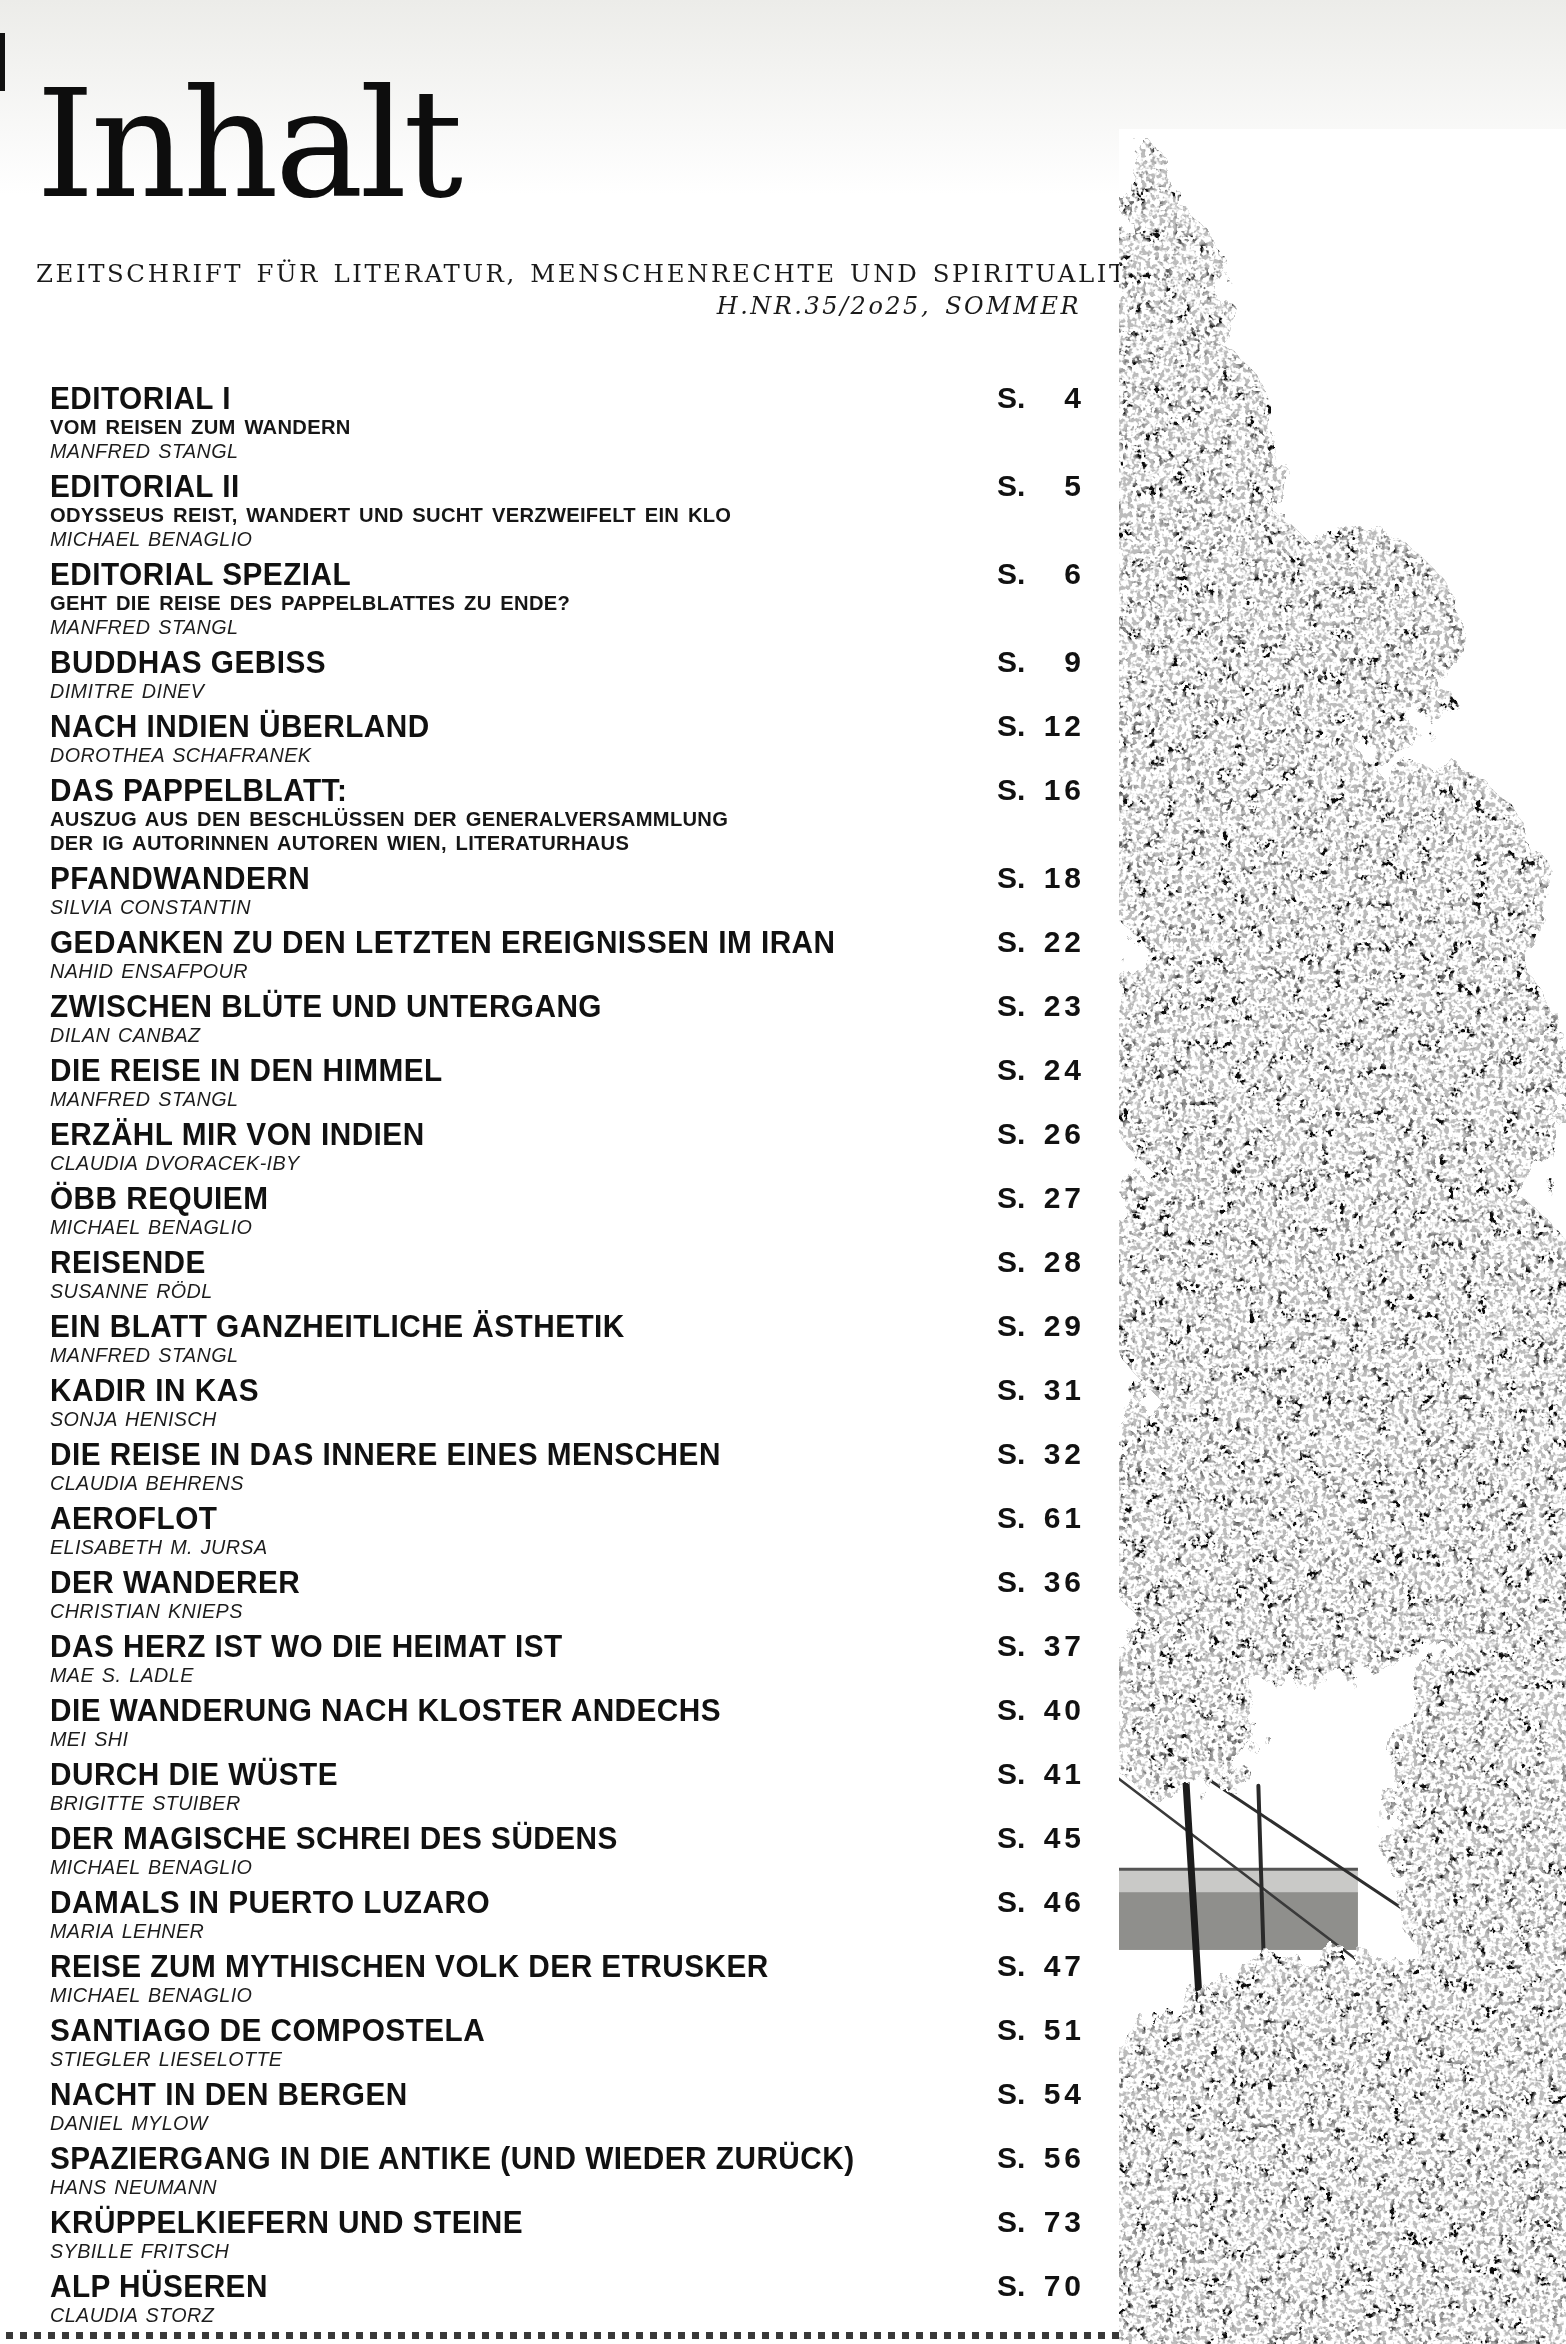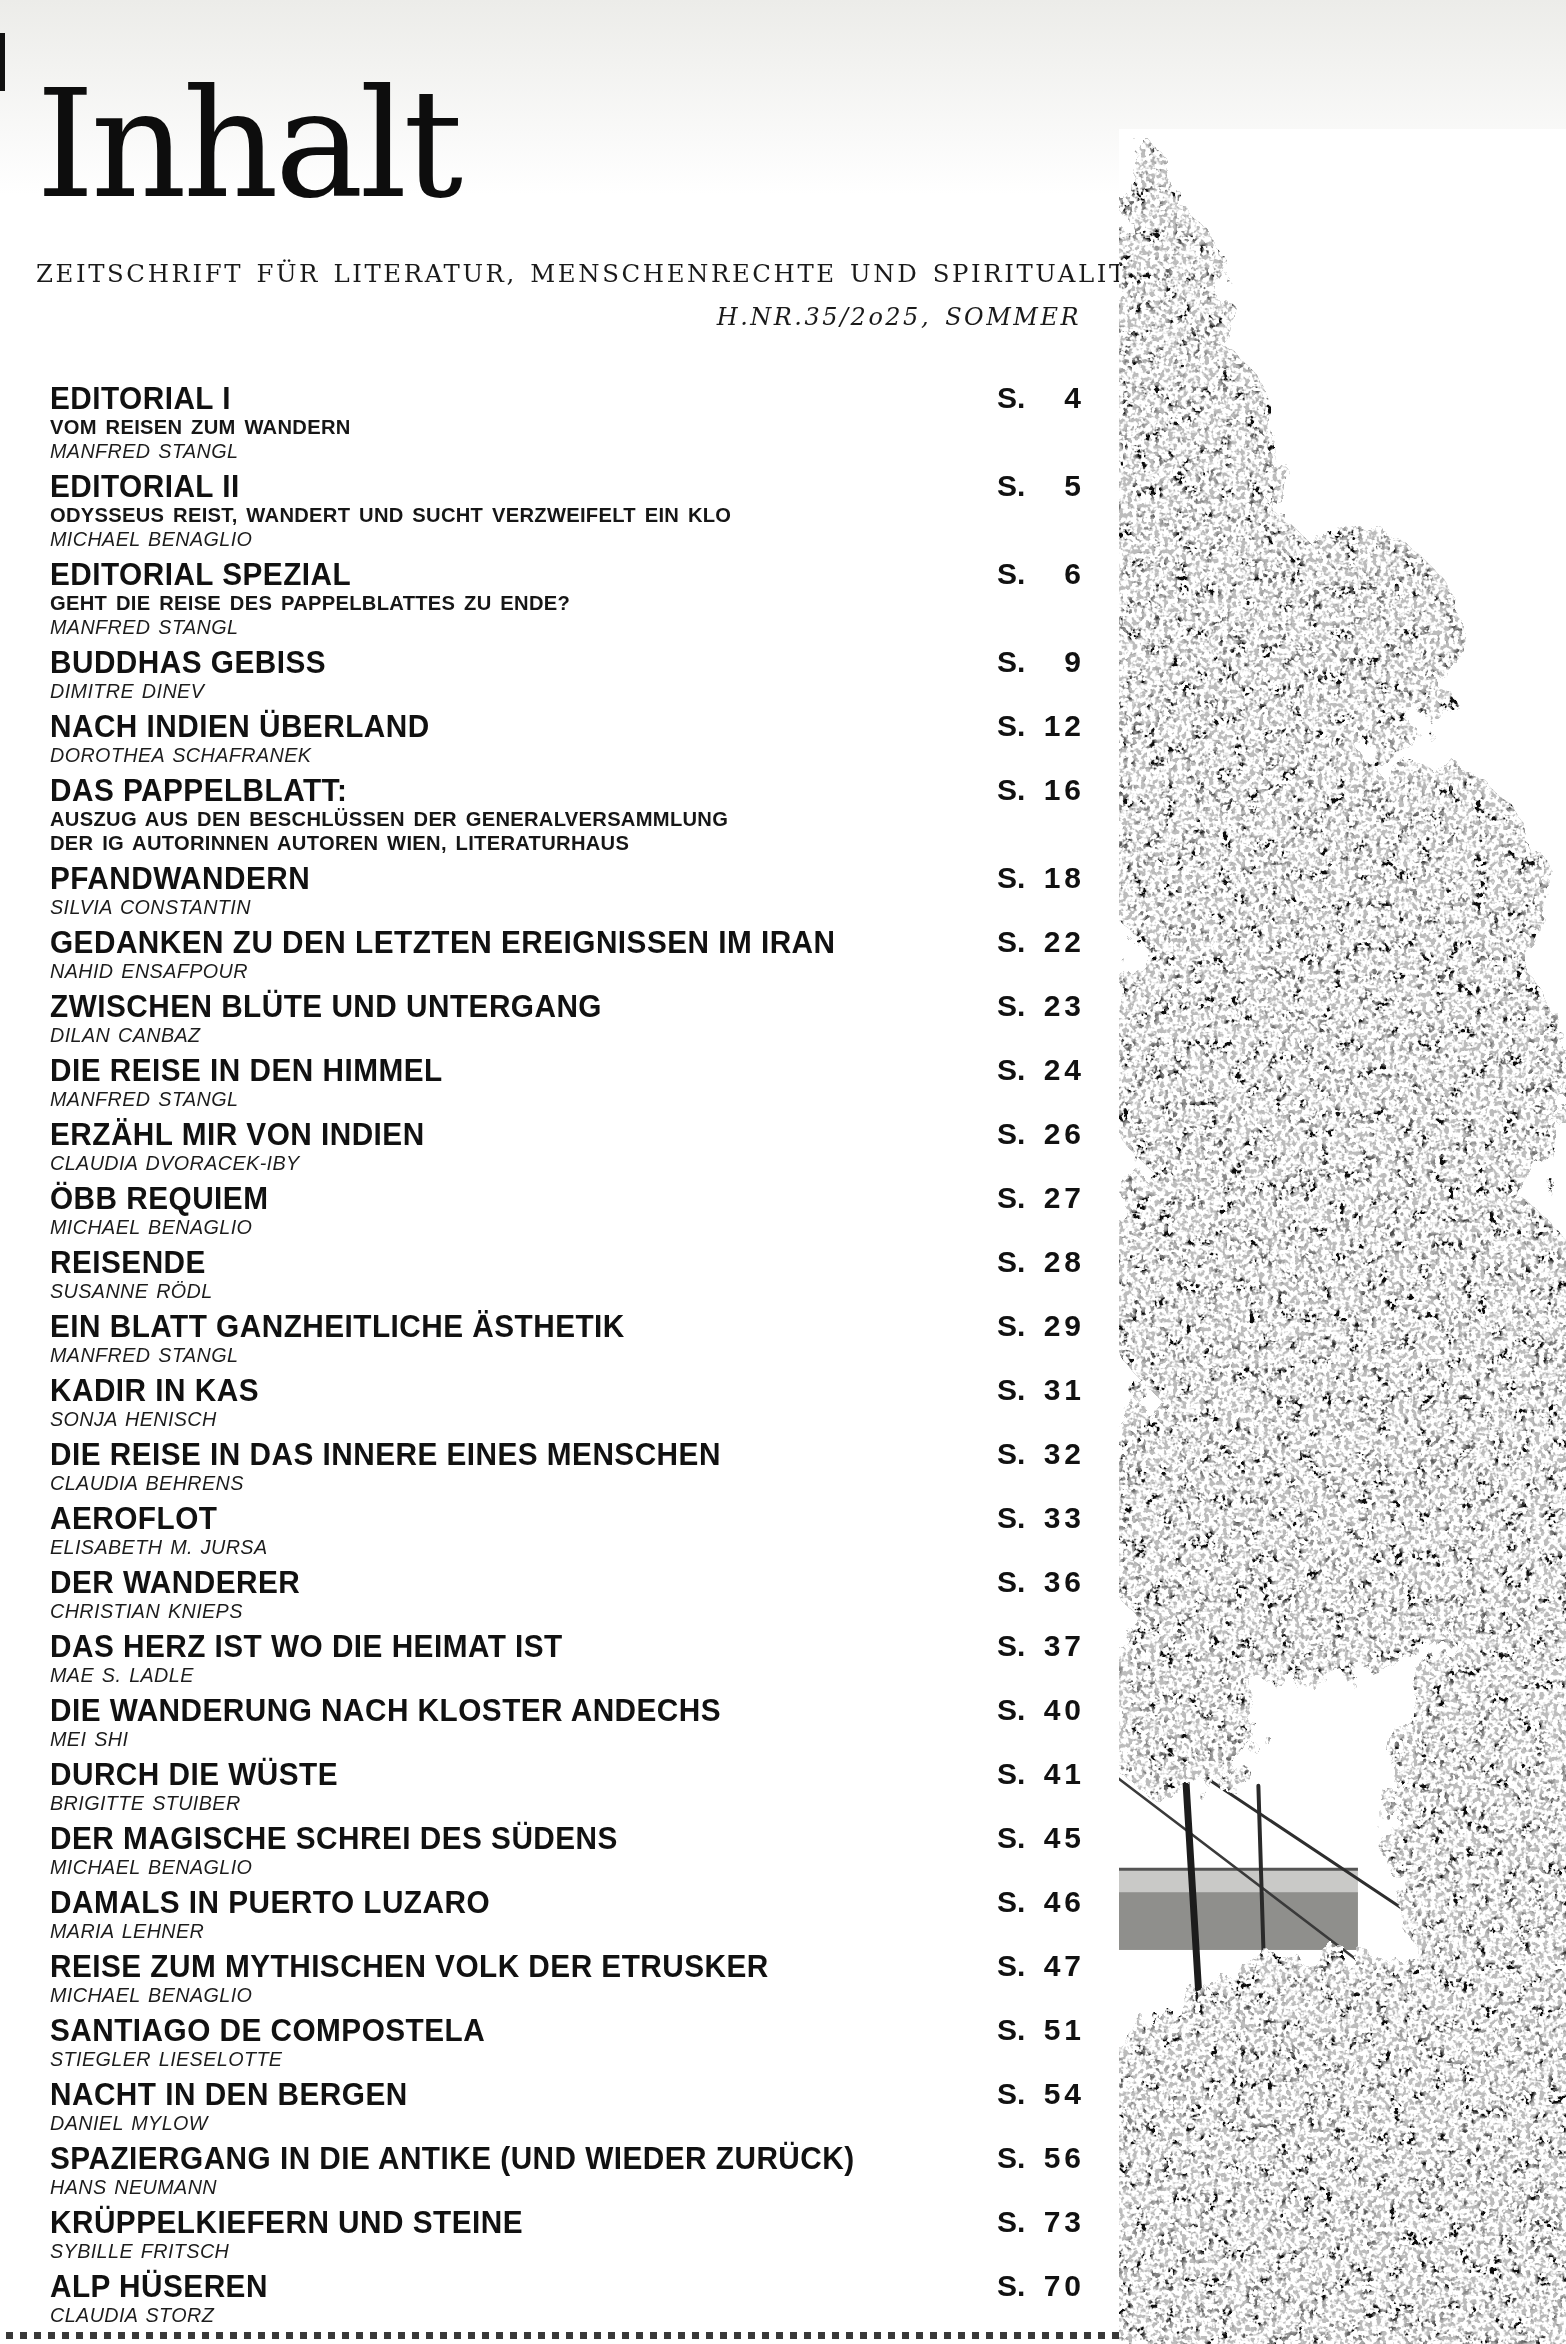--- a/index.html
+++ b/index.html
@@ -3,21 +3,21 @@
 <meta charset="utf-8">
 <style>
   html,body{margin:0;padding:0;background:#777;}
   .page{position:relative;width:1566px;height:2344px;margin:0 auto;background:#fff;overflow:hidden;color:#141414;padding-left:32px;}
   .top-shade{position:absolute;left:0;top:0;right:0;height:229px;background:linear-gradient(#ecece9,rgba(255,255,255,0) 85%);pointer-events:none;}
   .crop-mark{position:absolute;left:0;top:33px;width:5px;height:58px;background:#111;}
 
   .header{position:absolute;left:36px;top:70px;width:1045px;}
   .mag-title{font:400 149px/149px "DejaVu Serif",serif;letter-spacing:-4px;color:#0d0d0d;}
   .mag-subtitle{margin-top:40px;font:400 24.4px/30px "DejaVu Serif",serif;letter-spacing:2.6px;word-spacing:3px;white-space:nowrap;color:#1a1a1a;}
-  .issue-line{font:italic 400 24px/30px "DejaVu Serif",serif;letter-spacing:2.5px;word-spacing:4px;text-align:right;margin-top:13px;color:#1a1a1a;}
+  .issue-line{font:italic 400 24px/30px "DejaVu Serif",serif;letter-spacing:2.5px;word-spacing:4px;text-align:right;margin-top:2px;color:#1a1a1a;}
 
   .toc{position:absolute;left:50px;top:381px;width:1035px;}
   .entry{margin-bottom:6px;}
   .entry-head{display:flex;align-items:center;}
   .entry-title{flex:1 1 auto;font:700 32px/34px "Liberation Sans",sans-serif;letter-spacing:0.5px;white-space:nowrap;transform:scaleX(.93);transform-origin:left top;color:#111;}
   .entry-page{flex:0 0 88px;display:flex;justify-content:space-between;font:700 30px/34px "Liberation Sans",sans-serif;color:#111;}
   .entry-page-num{letter-spacing:4px;text-align:right;}
   .entry-sub{font:700 21px/24px "Liberation Sans",sans-serif;letter-spacing:0.3px;word-spacing:3px;white-space:nowrap;transform:scaleX(.96);transform-origin:left top;color:#161616;}
   .entry-author{font:italic 400 20.4px/24px "Liberation Sans",sans-serif;letter-spacing:0.4px;word-spacing:2px;white-space:nowrap;transform:scaleX(.97);transform-origin:left top;color:#1c1c1c;}
 
@@ -237,21 +237,21 @@
       </div>
 
       <div class="entry-author">CLAUDIA BEHRENS</div>
     </div>
 
     <div class="entry">
       <div class="entry-head">
         <div class="entry-title">AEROFLOT</div>
         <div class="entry-page">
           <span class="entry-page-label">S.</span>
-          <span class="entry-page-num">33</span>
+          <span class="entry-page-num">61</span>
         </div>
       </div>
 
       <div class="entry-author">ELISABETH M. JURSA</div>
     </div>
 
     <div class="entry">
       <div class="entry-head">
         <div class="entry-title">DER WANDERER</div>
         <div class="entry-page">

